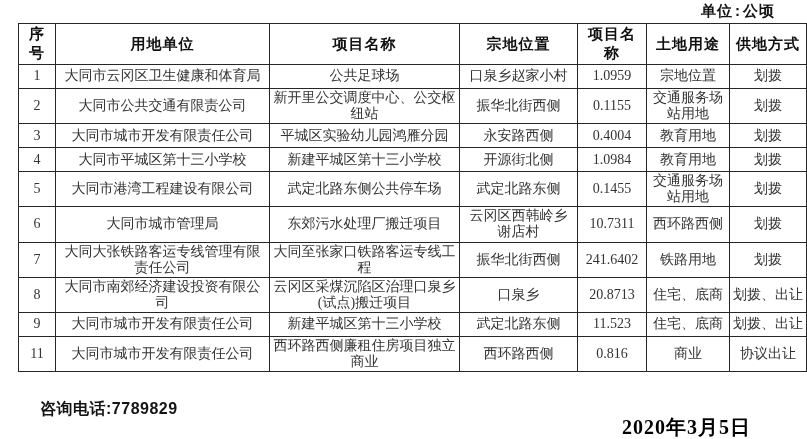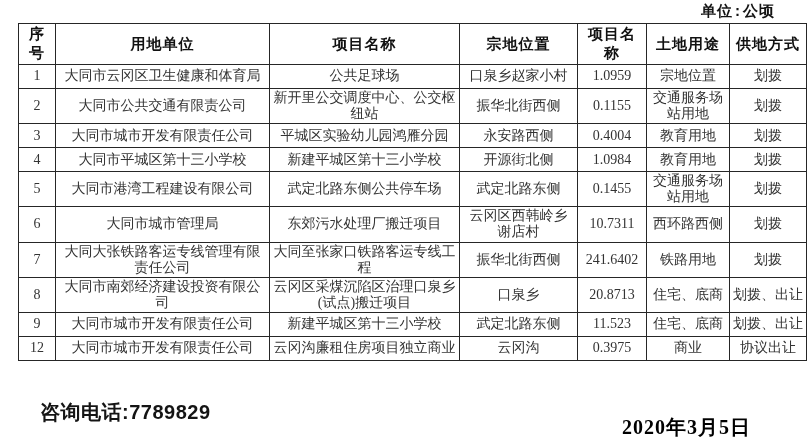--- a/index.html
+++ b/index.html
@@ -53,21 +53,21 @@
     color: #333333;
     height: 21px;
     line-height: 1.15;
   }
   .footer-phone {
     position: absolute;
     left: 40px;
     top: 399px;
     font-family: "Liberation Sans", sans-serif;
     font-weight: bold;
-    font-size: 20px;
+    font-size: 16px;
     color: #141414;
     letter-spacing: 0.5px;
   }
   .footer-date {
     position: absolute;
     right: 56px;
     top: 414px;
     font-family: Liberation Serif, serif;
     font-weight: bold;
     font-size: 20px;
@@ -177,25 +177,25 @@
       <tr>
         <td>9</td>
         <td>大同市城市开发有限责任公司</td>
         <td>新建平城区第十三小学校</td>
         <td>武定北路东侧</td>
         <td>11.523</td>
         <td>住宅、底商</td>
         <td>划拨、出让</td>
       </tr>
       <tr>
-        <td>12</td>
+        <td>11</td>
         <td>大同市城市开发有限责任公司</td>
-        <td>云冈沟廉租住房项目独立商业</td>
-        <td>云冈沟</td>
-        <td>0.3975</td>
+        <td>西环路西侧廉租住房项目独立商业</td>
+        <td>西环路西侧</td>
+        <td>0.816</td>
         <td>商业</td>
         <td>协议出让</td>
       </tr>
     </tbody>
 </table>
 
 <div class="footer-phone">咨询电话:7789829</div>
 
 <div class="footer-date">2020年3月5日</div>
 

